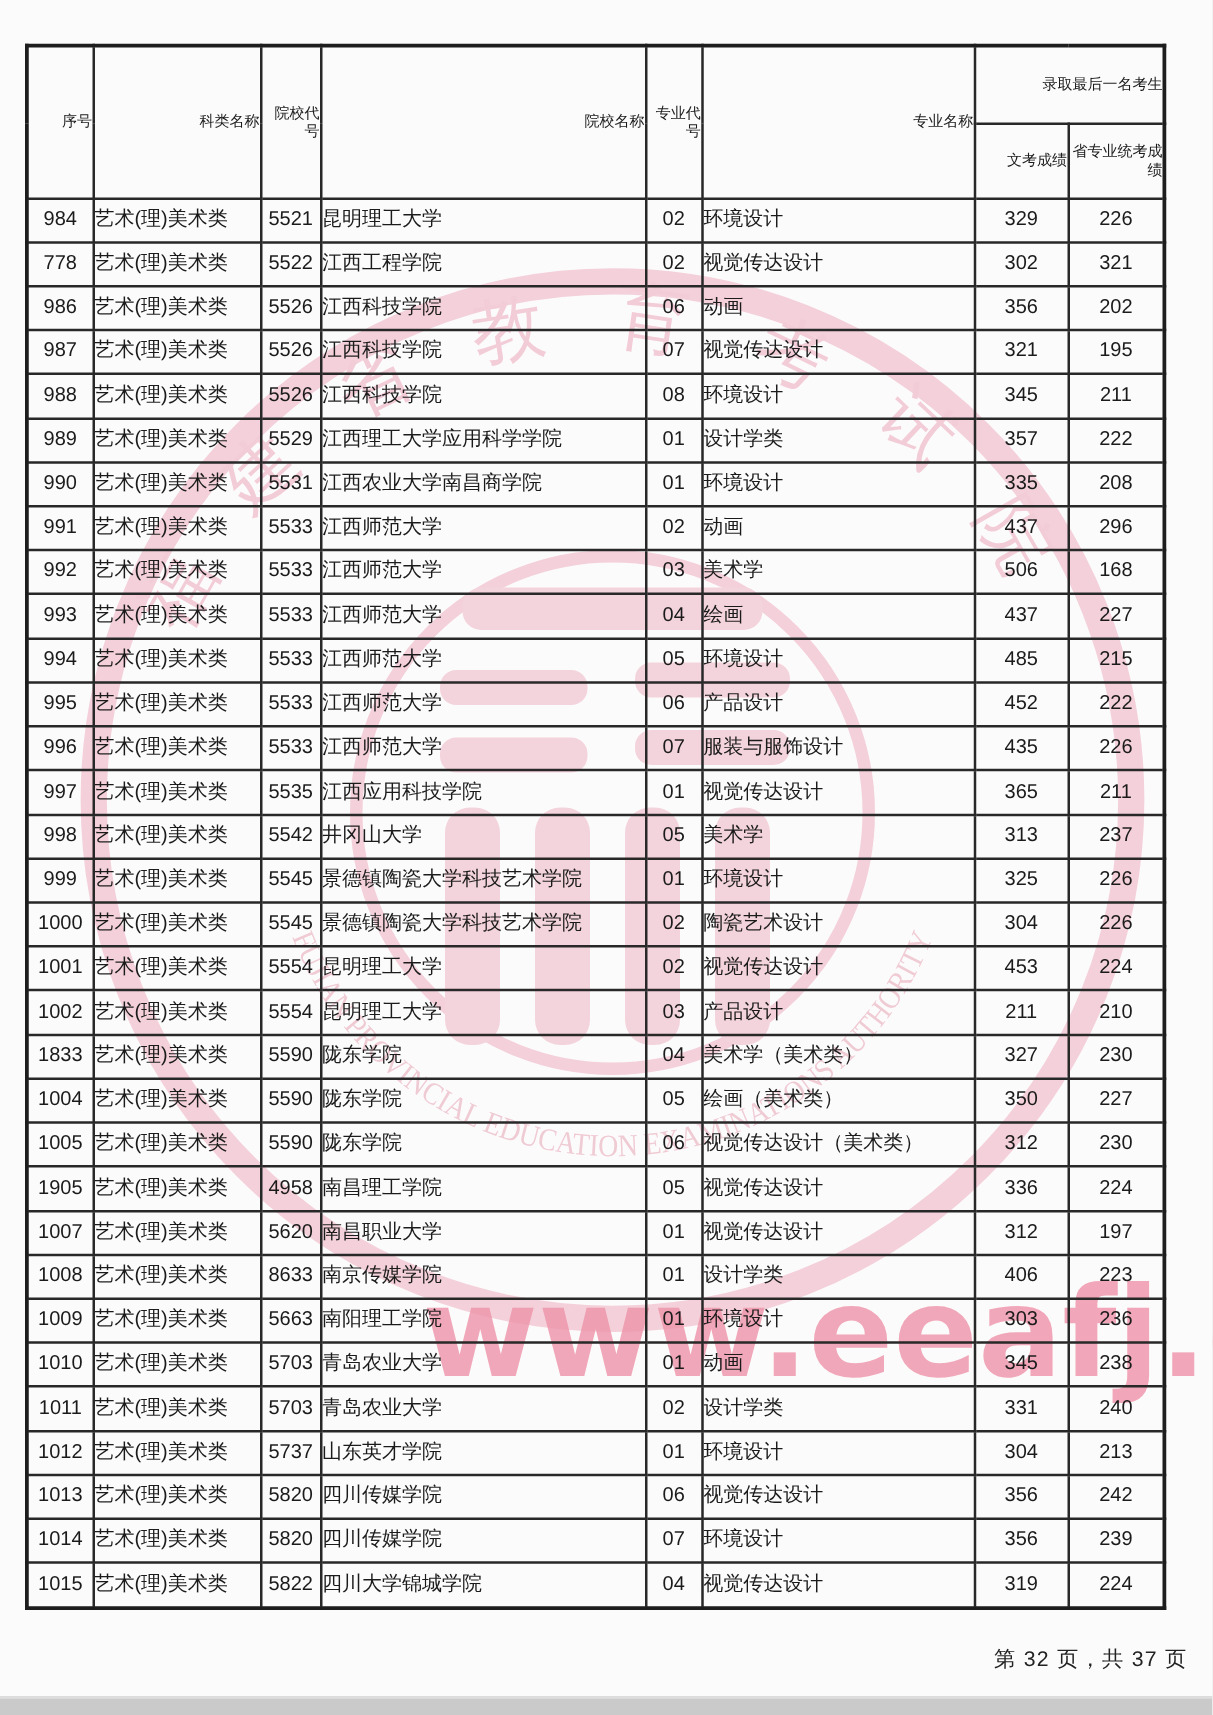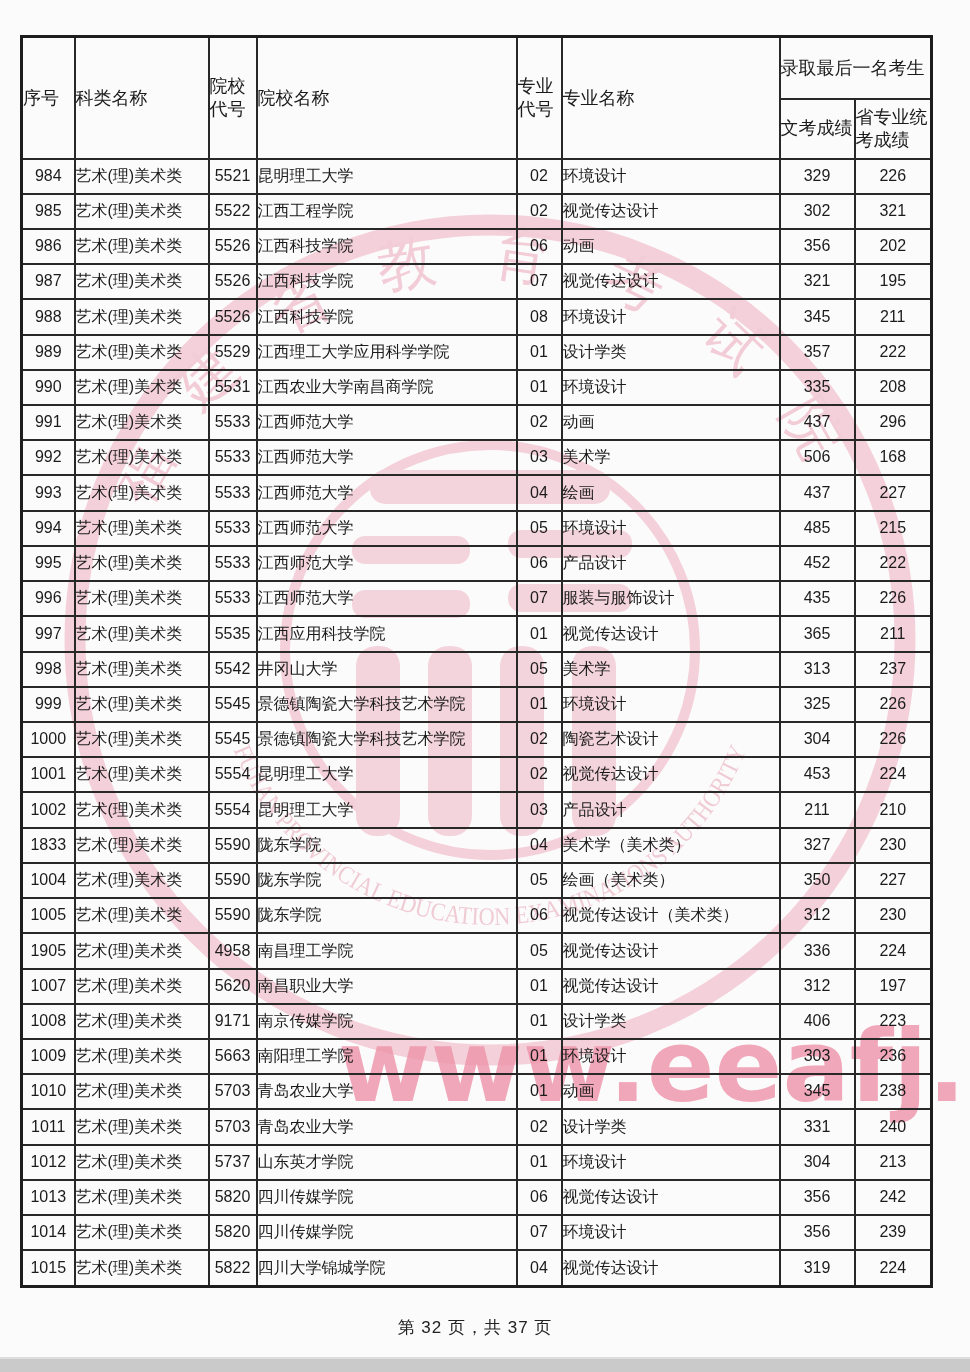--- a/index.html
+++ b/index.html
@@ -33,34 +33,34 @@
   }
   table.scores th,table.scores td{
     border:2px solid #282828;
     padding:0;
     overflow:hidden;
     background:transparent;
   }
   table.scores{border:3px solid #1d1d1d;}
   thead th{
     font-weight:normal;
-    font-size:18px;
-    text-align:left;vertical-align:middle;
+    font-size:12px;
+    text-align:right;vertical-align:middle;
     line-height:1.25;
   }
   tr.h1{height:62px;}
   tr.h2{height:60px;}
   tbody td{vertical-align:middle;line-height:1.05;}
   td.ctr{text-align:center;}
   td.lft{text-align:left;padding-left:4px;}
   
   .footer{
     position:absolute;z-index:1;
     left:0;top:1316px;width:950px;
-    text-align:center;
+    text-align:right;
     font-size:17px;color:#222;
     letter-spacing:1px;
   }
   .scan-edge{
     position:absolute;z-index:2;
     left:0;bottom:0;width:100%;height:13px;
     background:#cacaca;
     border-top:2px solid #dedede;
   }
 </style>
@@ -134,21 +134,21 @@
           <td class="ctr">984</td>
           <td class="lft">艺术(理)美术类</td>
           <td class="ctr">5521</td>
           <td class="lft">昆明理工大学</td>
           <td class="ctr">02</td>
           <td class="lft">环境设计</td>
           <td class="ctr">329</td>
           <td class="ctr">226</td>
         </tr>
         <tr>
-          <td class="ctr">985</td>
+          <td class="ctr">778</td>
           <td class="lft">艺术(理)美术类</td>
           <td class="ctr">5522</td>
           <td class="lft">江西工程学院</td>
           <td class="ctr">02</td>
           <td class="lft">视觉传达设计</td>
           <td class="ctr">302</td>
           <td class="ctr">321</td>
         </tr>
         <tr>
           <td class="ctr">986</td>
@@ -366,21 +366,21 @@
           <td class="ctr">5620</td>
           <td class="lft">南昌职业大学</td>
           <td class="ctr">01</td>
           <td class="lft">视觉传达设计</td>
           <td class="ctr">312</td>
           <td class="ctr">197</td>
         </tr>
         <tr>
           <td class="ctr">1008</td>
           <td class="lft">艺术(理)美术类</td>
-          <td class="ctr">9171</td>
+          <td class="ctr">8633</td>
           <td class="lft">南京传媒学院</td>
           <td class="ctr">01</td>
           <td class="lft">设计学类</td>
           <td class="ctr">406</td>
           <td class="ctr">223</td>
         </tr>
         <tr>
           <td class="ctr">1009</td>
           <td class="lft">艺术(理)美术类</td>
           <td class="ctr">5663</td>

